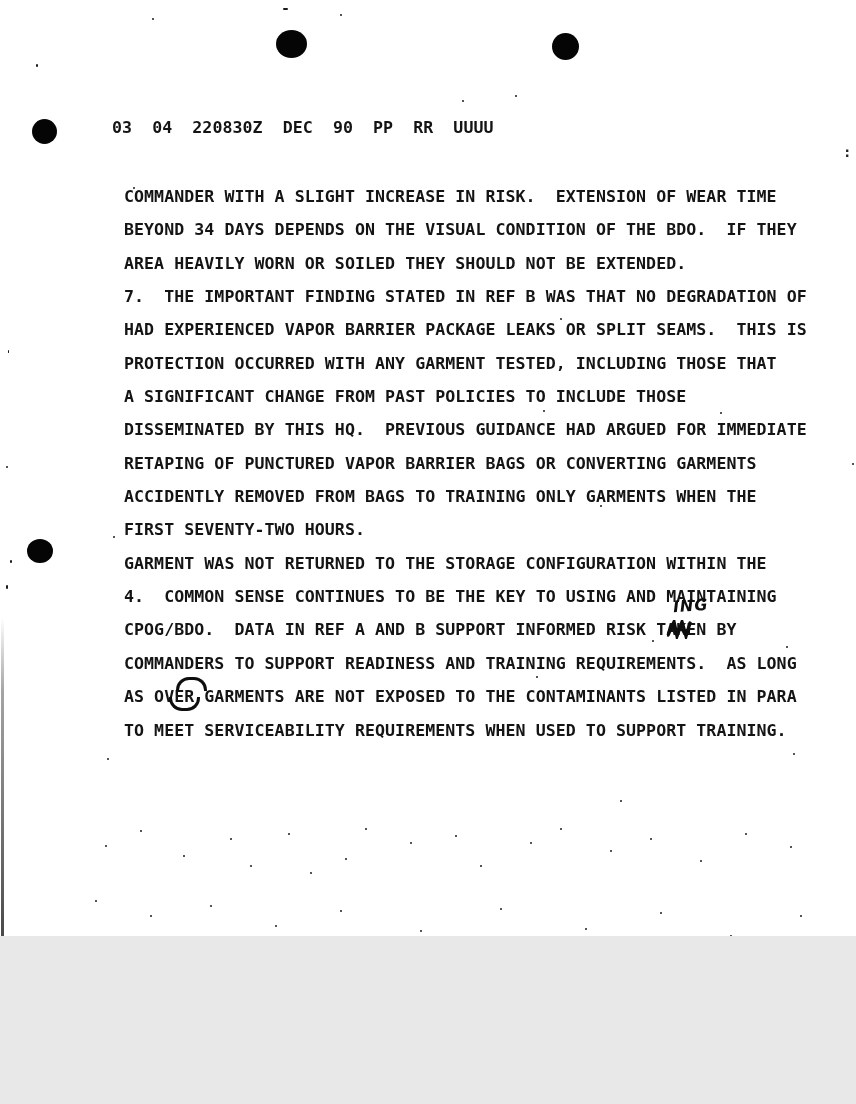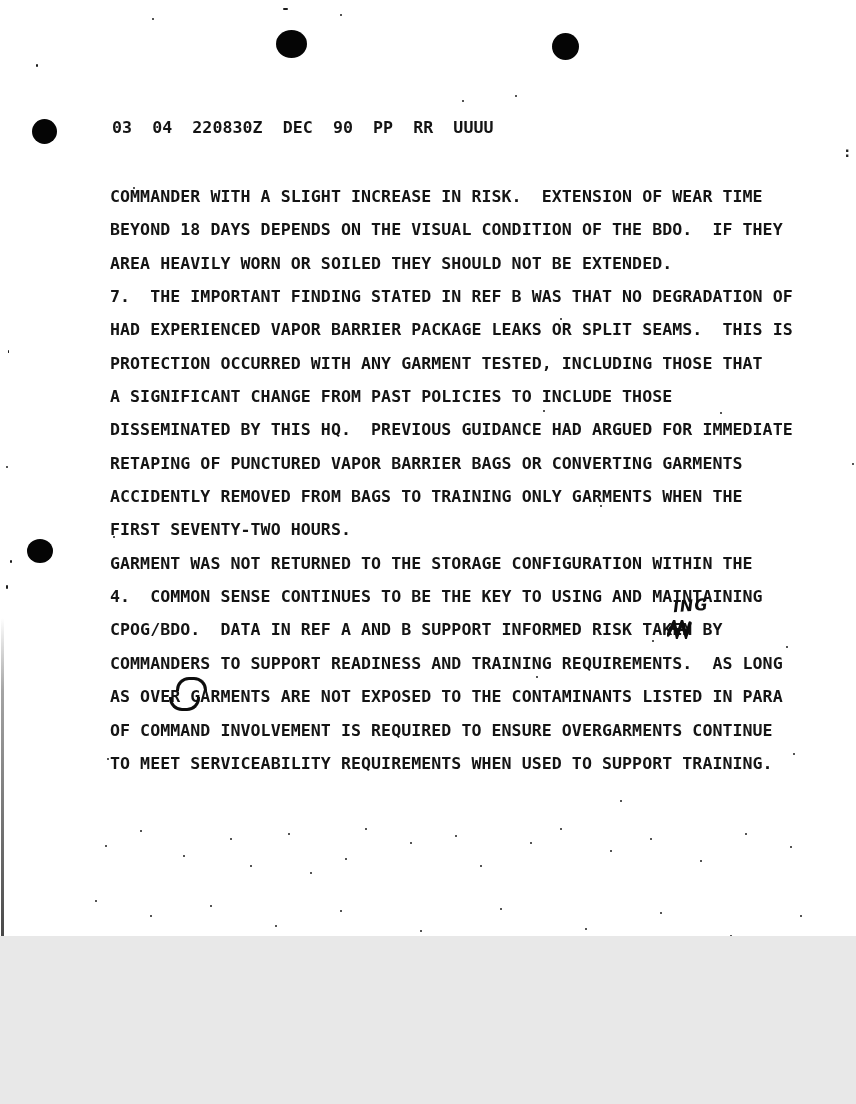--- a/index.html
+++ b/index.html
@@ -18,21 +18,21 @@
     left: 112px;
     top: 118px;
     font-size: 16.6px;
     line-height: 20px;
     font-weight: bold;
     white-space: pre;
     letter-spacing: 0.05px;
   }
   .body-block {
     position: absolute;
-    left: 110px;
+    left: 124px;
     top: 180px;
     width: 700px;
   }
   .line {
     white-space: pre;
     font-size: 16.6px;
     line-height: 33.35px;
     height: 33.35px;
     font-weight: bold;
     letter-spacing: 0.05px;
@@ -117,36 +117,35 @@
 <body>
 
 <div class="page">
 
   <div class="hdr">03  04  220830Z  DEC  90  PP  RR  UUUU</div>
 
   <span class="colon-mark">:</span>
 
   <div class="body-block" id="body-lines">
       <div class="line">COMMANDER WITH A SLIGHT INCREASE IN RISK.  EXTENSION OF WEAR TIME</div>
-      <div class="line">BEYOND 18 DAYS DEPENDS ON THE VISUAL CONDITION OF THE BDO.  IF THEY</div>
+      <div class="line">BEYOND 34 DAYS DEPENDS ON THE VISUAL CONDITION OF THE BDO.  IF THEY</div>
       <div class="line">AREA HEAVILY WORN OR SOILED THEY SHOULD NOT BE EXTENDED.</div>
       <div class="line">7.  THE IMPORTANT FINDING STATED IN REF B WAS THAT NO DEGRADATION OF</div>
       <div class="line">HAD EXPERIENCED VAPOR BARRIER PACKAGE LEAKS OR SPLIT SEAMS.  THIS IS</div>
       <div class="line">PROTECTION OCCURRED WITH ANY GARMENT TESTED, INCLUDING THOSE THAT</div>
       <div class="line">A SIGNIFICANT CHANGE FROM PAST POLICIES TO INCLUDE THOSE</div>
       <div class="line">DISSEMINATED BY THIS HQ.  PREVIOUS GUIDANCE HAD ARGUED FOR IMMEDIATE</div>
       <div class="line">RETAPING OF PUNCTURED VAPOR BARRIER BAGS OR CONVERTING GARMENTS</div>
       <div class="line">ACCIDENTLY REMOVED FROM BAGS TO TRAINING ONLY GARMENTS WHEN THE</div>
       <div class="line">FIRST SEVENTY-TWO HOURS.</div>
       <div class="line">GARMENT WAS NOT RETURNED TO THE STORAGE CONFIGURATION WITHIN THE</div>
       <div class="line">4.  COMMON SENSE CONTINUES TO BE THE KEY TO USING AND MAINTAINING</div>
       <div class="line">CPOG/BDO.  DATA IN REF A AND B SUPPORT INFORMED RISK TAKEN BY</div>
       <div class="line">COMMANDERS TO SUPPORT READINESS AND TRAINING REQUIREMENTS.  AS LONG</div>
       <div class="line">AS OVER GARMENTS ARE NOT EXPOSED TO THE CONTAMINANTS LISTED IN PARA</div>
-      <div class="line">OF COMMAND INVOLVEMENT IS REQUIRED TO ENSURE OVERGARMENTS CONTINUE</div>
       <div class="line">TO MEET SERVICEABILITY REQUIREMENTS WHEN USED TO SUPPORT TRAINING.</div>
     </div>
 
   <div class="scribble">
     <svg width="25" height="19" viewBox="0 0 25 19">
       <path d="M1 15 L7 2 L10 16 L15 2 L19 16 L23 3" stroke="#0d0d0d" stroke-width="3.4" fill="none" stroke-linecap="round"></path>
       <path d="M2 8 L23 11" stroke="#0d0d0d" stroke-width="2.6" fill="none"></path>
     </svg>
   </div>
 

